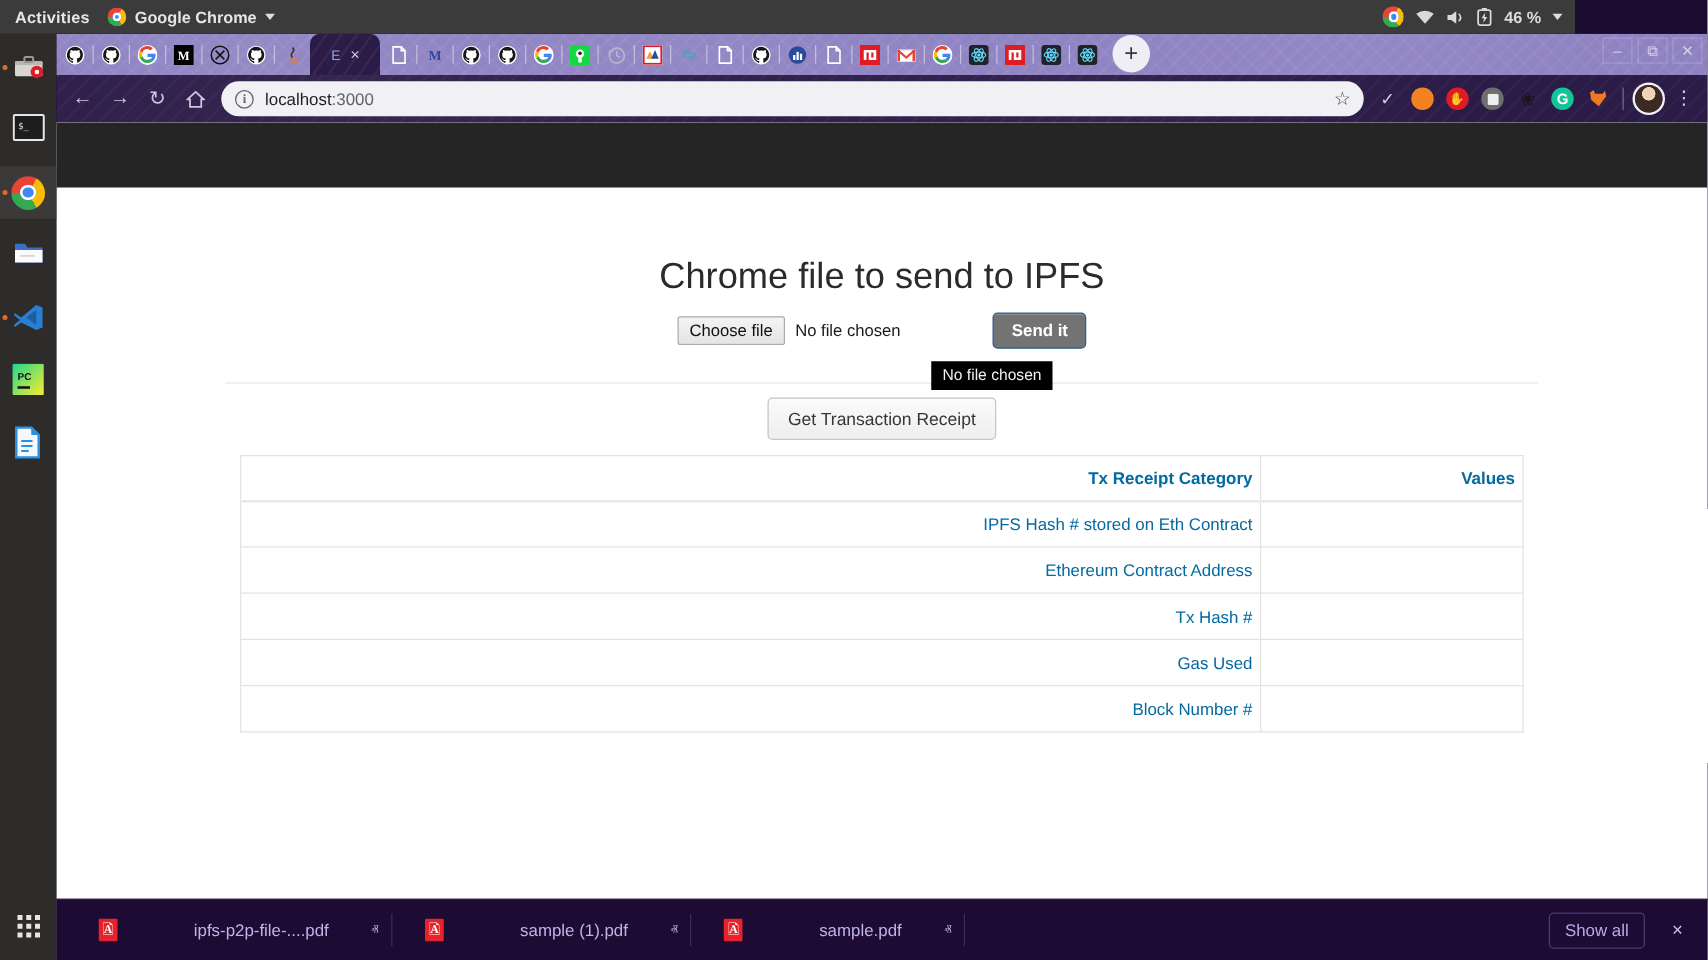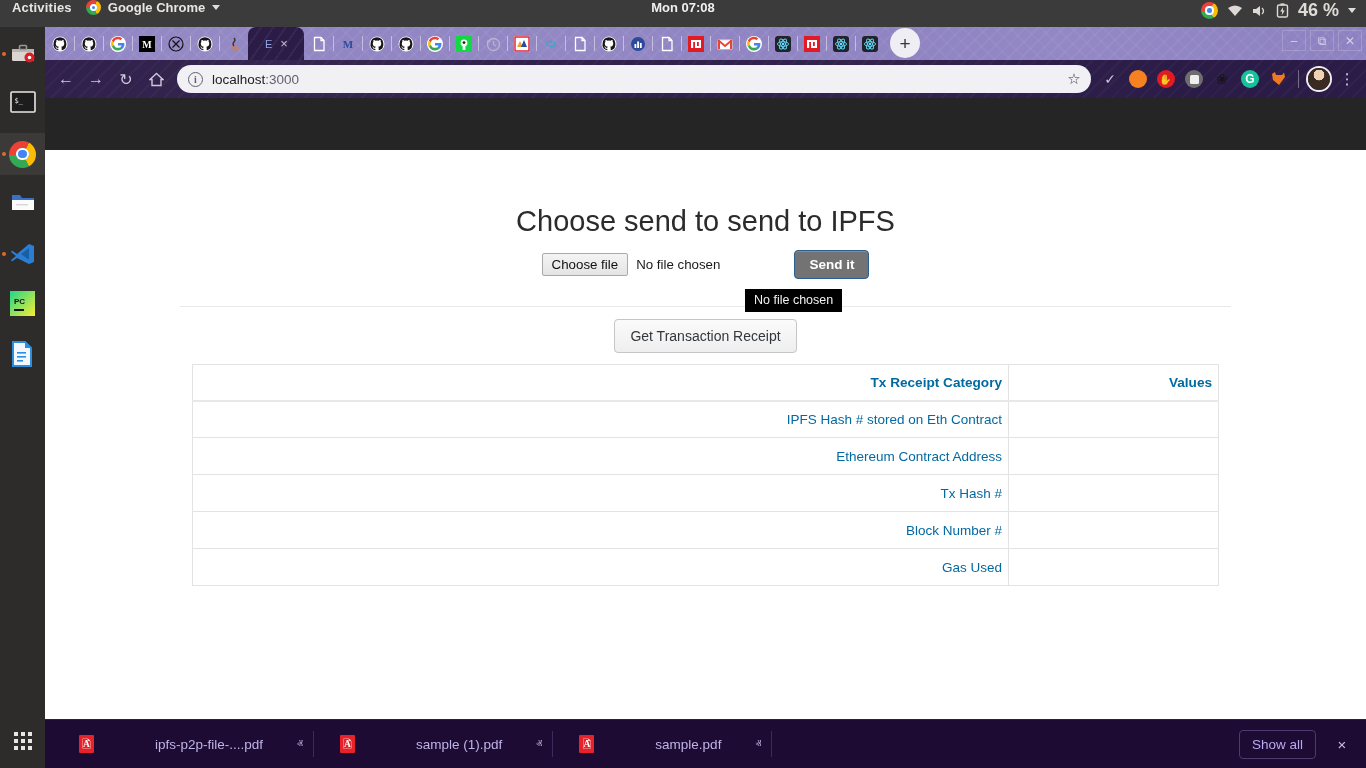--- a/index.html
+++ b/index.html
@@ -4,37 +4,37 @@
 <style>
   * { box-sizing: border-box; margin: 0; padding: 0; }
   html, body { width: 1366px; height: 768px; overflow: hidden; }
   body {
     font-family: "Liberation Sans", sans-serif;
     background: #1b0b2e;
   }
 
   
   #gnome-topbar {
-    position: absolute; left: 0; top: 0; width: 1366px; height: 27px;
+    position: absolute; left: 0; top: 0; width: 1260px; height: 27px;
     background: #3b3b3b;
-    display: flex; align-items: flex-start;
+    display: flex; align-items: center;
     color: #e8e6e3; font-size: 13px; font-weight: bold;
     z-index: 50;
   }
   #gnome-topbar .activities { padding: 0 14px 0 12px; letter-spacing: .2px; }
   #gnome-topbar .appname { display: flex; align-items: center; gap: 7px; }
   #gnome-topbar .clock {
     position: absolute; left: 0; right: 0; text-align: center;
     font-weight: bold; font-size: 13px; color: #f2f0ee;
   }
   #gnome-topbar .tray {
     position: absolute; right: 10px; display: flex; align-items: center; gap: 9px;
   }
   .tri-down { width:0; height:0; border-left:4px solid transparent; border-right:4px solid transparent; border-top:5px solid #ddd; }
-  .batt-pct { font-size: 18px; color:#dfdcd8; font-weight:bold;}
+  .batt-pct { font-size: 13px; color:#dfdcd8; font-weight:bold;}
 
   
   .chrome-logo { position: relative; border-radius: 50%; overflow: hidden; flex: none; }
   .chrome-logo i { position: absolute; display: block; }
   .chrome-logo .r { inset: 0; background:
       conic-gradient(from -90deg, #ea4335 0deg 120deg, #fbbc05 120deg 240deg, #34a853 240deg 360deg); }
   .chrome-logo .b { left:26%; top:26%; width:48%; height:48%; background:#4285f4; border-radius:50%;
       box-shadow: 0 0 0 2px #fff inset; }
 
   
@@ -258,21 +258,20 @@
 <div id="gnome-topbar">
   <div class="activities">Activities</div>
   <div class="appname">
     <span class="chrome-logo" style="width:15px;height:15px">
       <i class="r"></i>
         <i class="b"></i>
     </span>
     <span>Google Chrome</span>
     <span class="tri-down"></span>
   </div>
-  <div class="clock">Mon 07:08</div>
   <div class="tray">
     <span class="chrome-logo" style="width:17px;height:17px">
       <i class="r"></i>
         <i class="b"></i>
     </span>
     <svg width="16" height="14" viewBox="0 0 16 14">
       <path d="M1 4 Q8 -1 15 4 L8 12 Z" fill="#ddd9d4"></path>
     </svg>
     <svg width="15" height="14" viewBox="0 0 15 14">
       <path d="M1 5 H4 L8 2 V12 L4 9 H1 Z" fill="#ddd9d4"></path>
@@ -730,21 +729,21 @@
       <div class="ext">
         <span class="kebab">⋮</span>
       </div>
     </div>
   </div>
 
   <div id="viewport">
     <div id="page-darkband"></div>
 
     <div id="page-content">
-      <h1 id="page-title">Choose send to send to IPFS</h1>
+      <h1 id="page-title">Chrome file to send to IPFS</h1>
 
       <div id="file-row">
         <div class="file-input-wrap">
           <span class="choose-file-btn">Choose file</span>
           <span class="no-file-label">No file chosen</span>
         </div>
         <span class="send-it-btn">Send it</span>
         <div id="tooltip">No file chosen</div>
       </div>
 
@@ -772,25 +771,25 @@
           </tr>
           <tr>
             <td>Ethereum Contract Address</td>
             <td></td>
           </tr>
           <tr>
             <td>Tx Hash #</td>
             <td></td>
           </tr>
           <tr>
-            <td>Block Number #</td>
+            <td>Gas Used</td>
             <td></td>
           </tr>
           <tr>
-            <td>Gas Used</td>
+            <td>Block Number #</td>
             <td></td>
           </tr>
         </tbody>
       </table>
     </div>
   </div>
 </div>
 
 <div id="shelf">
   <div class="dl-item">

